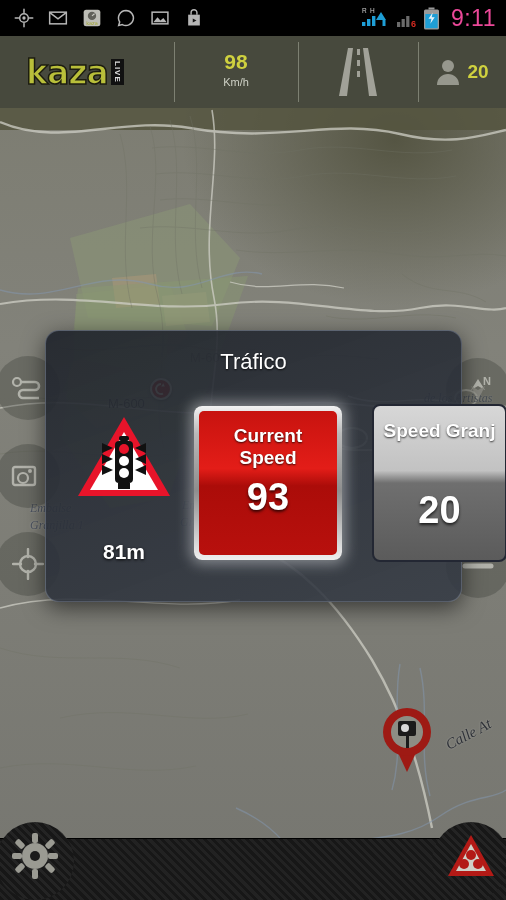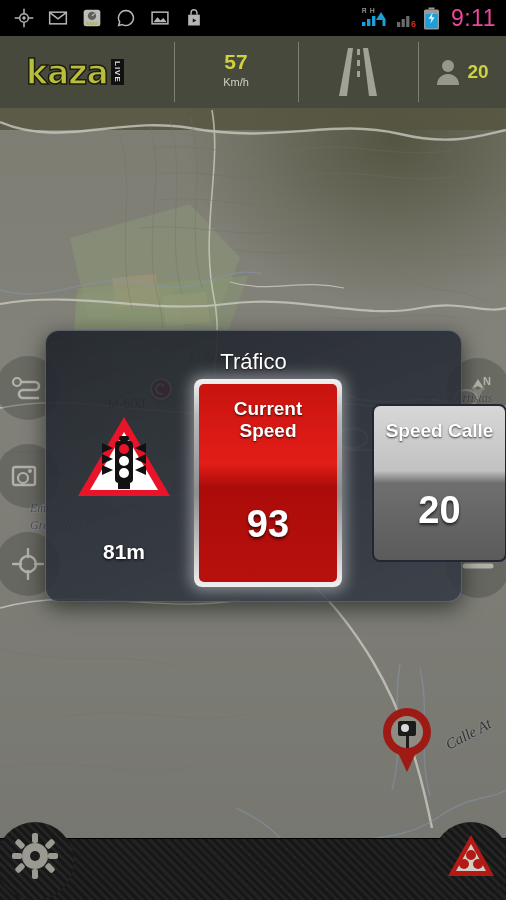--- a/index.html
+++ b/index.html
@@ -170,21 +170,21 @@
     text-shadow: 0 1px 3px rgba(0,0,0,.9);
   }
 
   
   .tile {
     position: relative; border-radius: 8px;
     display: flex; flex-direction: column; align-items: center;
     overflow: hidden;
   }
   #tile-current {
-    flex: 0 0 148px; height: 208px;
+    flex: 0 0 148px; height: 154px;
     padding: 5px;
     background: linear-gradient(180deg,#f2f2f2 0%,#b9b9b9 18%,#8e8e8e 55%,#efefef 100%);
     box-shadow: 0 0 14px 4px rgba(230,232,236,0.45);
     margin-left: 4px;
   }
   #tile-current-inner {
     width: 100%; height: 100%; border-radius: 5px;
     background: linear-gradient(180deg,#c8130f 0%,#e31d18 40%,#ab0c09 52%,#b8100d 100%);
     display: flex; flex-direction: column; align-items: center;
     padding-top: 14px;
@@ -409,21 +409,21 @@
   </div>
 
   <div id="appbar">
     <div class="bar-cell" id="cell-logo">
       <span class="logo-wrap">
         <span class="logo-kaza">kaza</span>
         <span class="logo-live">LIVE</span>
       </span>
     </div>
     <div class="bar-cell" id="cell-speed">
-      <span class="spd-num">57</span>
+      <span class="spd-num">98</span>
       <span class="spd-unit">Km/h</span>
     </div>
     <div class="bar-cell" id="cell-road">
       <svg width="56" height="56" viewBox="0 0 56 56" style="opacity:.62">
         <path d="M18 4h5l-6 48h-8z" fill="#d8d8d0"></path>
         <path d="M38 4h-5l6 48h8z" fill="#d8d8d0"></path>
         <rect x="27" y="5" width="3" height="6" fill="#d8d8d0"></rect>
         <rect x="27" y="16" width="3" height="6" fill="#d8d8d0"></rect>
         <rect x="27" y="27" width="3" height="6" fill="#d8d8d0"></rect>
       </svg>
@@ -465,21 +465,21 @@
 
       <div class="tile" id="tile-current">
         <div id="tile-current-inner">
           <div class="tile-label">Current
 Speed</div>
           <div class="tile-value">93</div>
         </div>
       </div>
 
       <div class="tile" id="tile-limit">
-        <div class="tile-label">Speed Calle</div>
+        <div class="tile-label">Speed Granj</div>
         <div class="tile-value">20</div>
       </div>
 
     </div>
   </div>
 
   <div id="bottombar"></div>
   <div class="bcorner" id="btn-settings">
     <svg width="48" height="48" viewBox="0 0 48 48">
       <g fill="#9a9a92">

